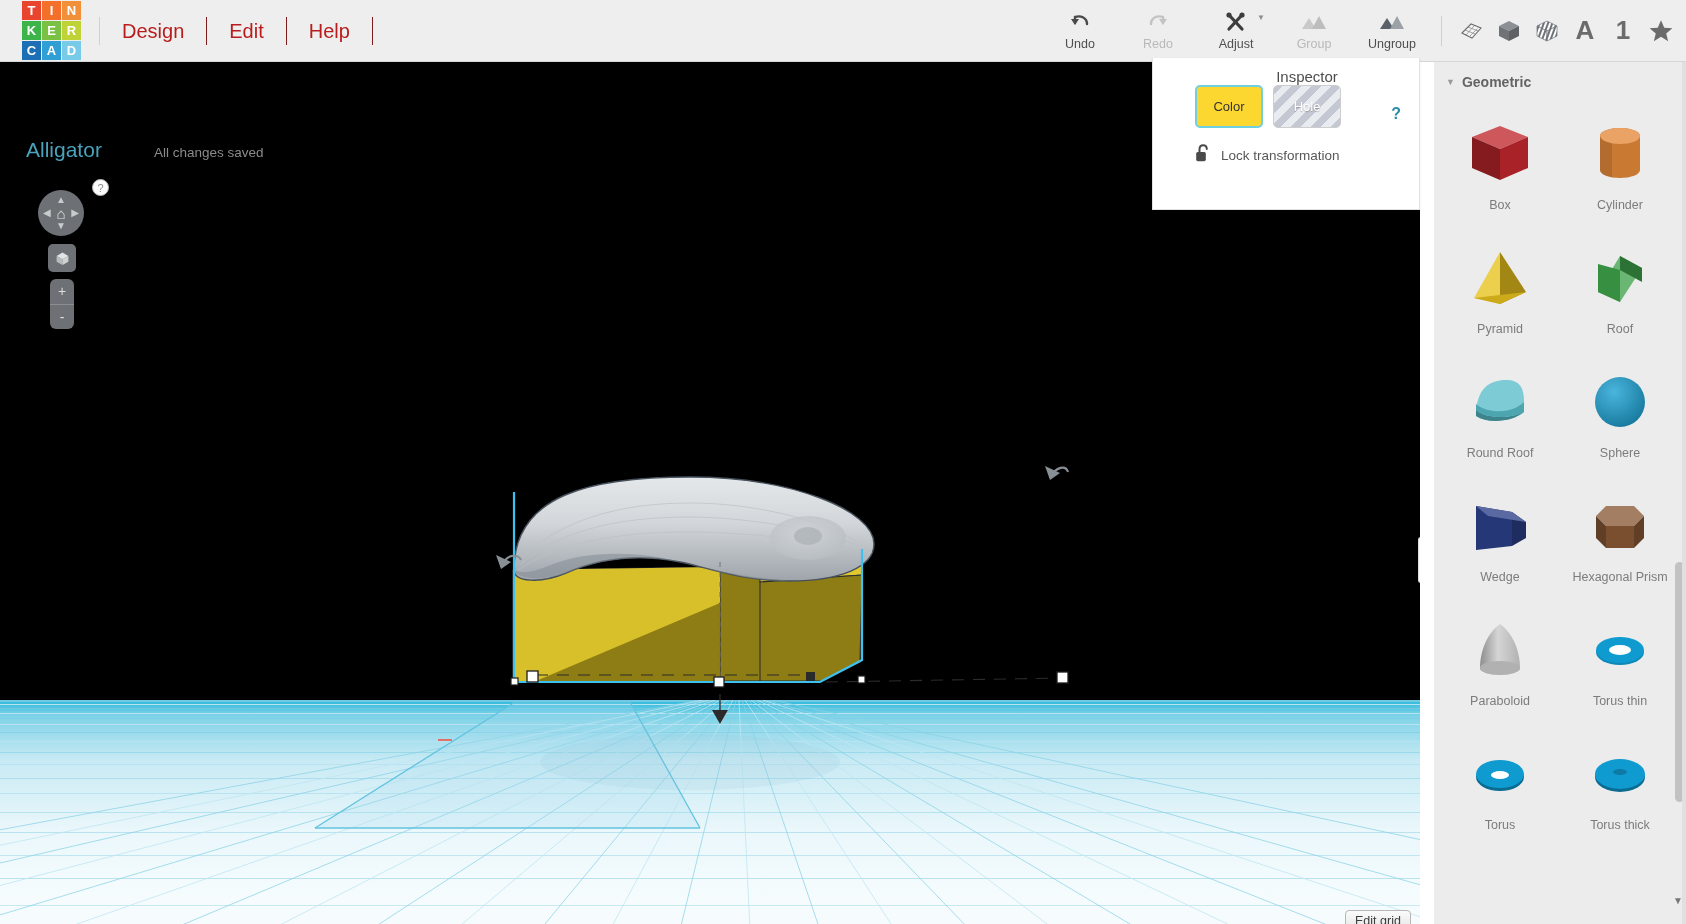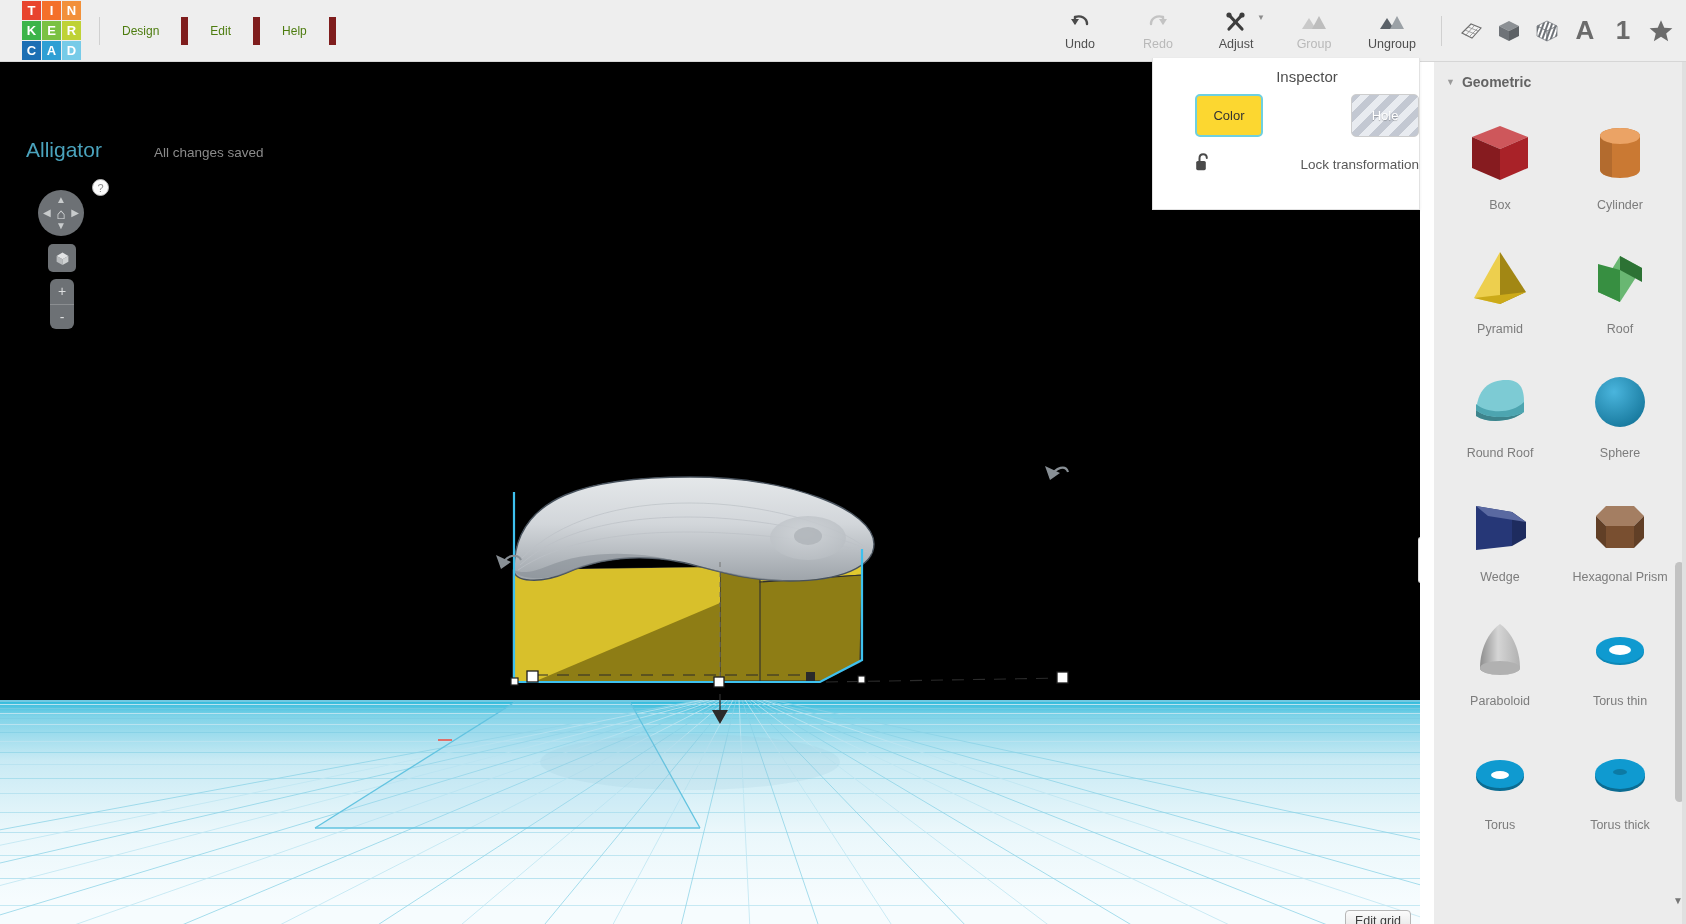--- a/index.html
+++ b/index.html
@@ -25,22 +25,22 @@
     gap: 1px;
   }
   #logo span {
     display: flex; align-items: center; justify-content: center;
     color: #fff; font-weight: bold; font-size: 13px;
     font-family: "Liberation Sans", sans-serif;
   }
   .menu-group { display: flex; align-items: center; margin-left: 18px; height: 62px; }
   .menu-item {
     padding: 0 22px; height: 28px; line-height: 28px;
-    font-size: 12px; color: #4d7c0f; cursor: pointer;
-    border-right: 7px solid #7f1d1d;
+    font-size: 20px; color: #b91c1c; cursor: pointer;
+    border-right: 1px solid #7f1d1d;
   }
   .menu-item:first-child { border-left: 1px solid #d0d0d0; }
 
   .tool-group { display: flex; align-items: center; height: 62px; }
   .tool-btn {
     width: 78px; height: 56px;
     display: flex; flex-direction: column; align-items: center; justify-content: center;
     cursor: pointer; position: relative;
   }
   .tool-btn .tlabel { font-size: 12.5px; color: #4f4f4f; margin-top: 3px; }
@@ -132,37 +132,37 @@
 
   
   #inspector {
     position:absolute; left:1152px; top:58px; width:268px; height:152px;
     background:#fff; border:1px solid #e2e2e2; border-top:none;
     box-shadow:0 1px 3px rgba(0,0,0,0.07);
     z-index: 8;
     padding-left: 42px;
   }
   #insp-title { text-align:center; font-size:15px; color:#4d4d4d; margin-top:10px; }
-  #insp-swatches { display:flex; justify-content:space-between; gap:4px; margin-top:9px; }
+  #insp-swatches { display:flex; justify-content:flex-start; gap:10px; margin-top:0; }
   .swatch {
     width:68px; height:43px; border-radius:5px;
     display:flex; align-items:center; justify-content:center;
     font-size:13px; cursor:pointer; position:relative;
   }
   #sw-color { background:#fcd730; border:2px solid #6ed0e0; color:#333;}
   #sw-hole {
     border:1px solid #cdcdcd; color:#fff;
     background: repeating-linear-gradient(-45deg,#c3c8d2 0 7px,#e8ebf0 7px 14px);
     text-shadow: 0 1px 1px rgba(0,0,0,.25);
   }
   #insp-help {
     position:absolute; right:18px; top:47px;
     font-size:16px; color:#2b8ca8; font-weight:bold; cursor:pointer;
   }
-  #lockrow { display:flex; align-items:center; justify-content:space-between; margin-top:16px; gap:16px; }
+  #lockrow { display:flex; align-items:center; justify-content:flex-start; margin-top:16px; gap:10px; }
   #lockrow .lbl { font-size:13.5px; color:#585858; }
 
   
   #shapes {
     position:absolute; left:1434px; top:62px; width:252px; height:862px;
     background:#ececec; overflow:hidden;
   }
   #shapes-hdr {
     display:flex; align-items:center; gap:7px;
     padding:12px 0 6px 12px;

